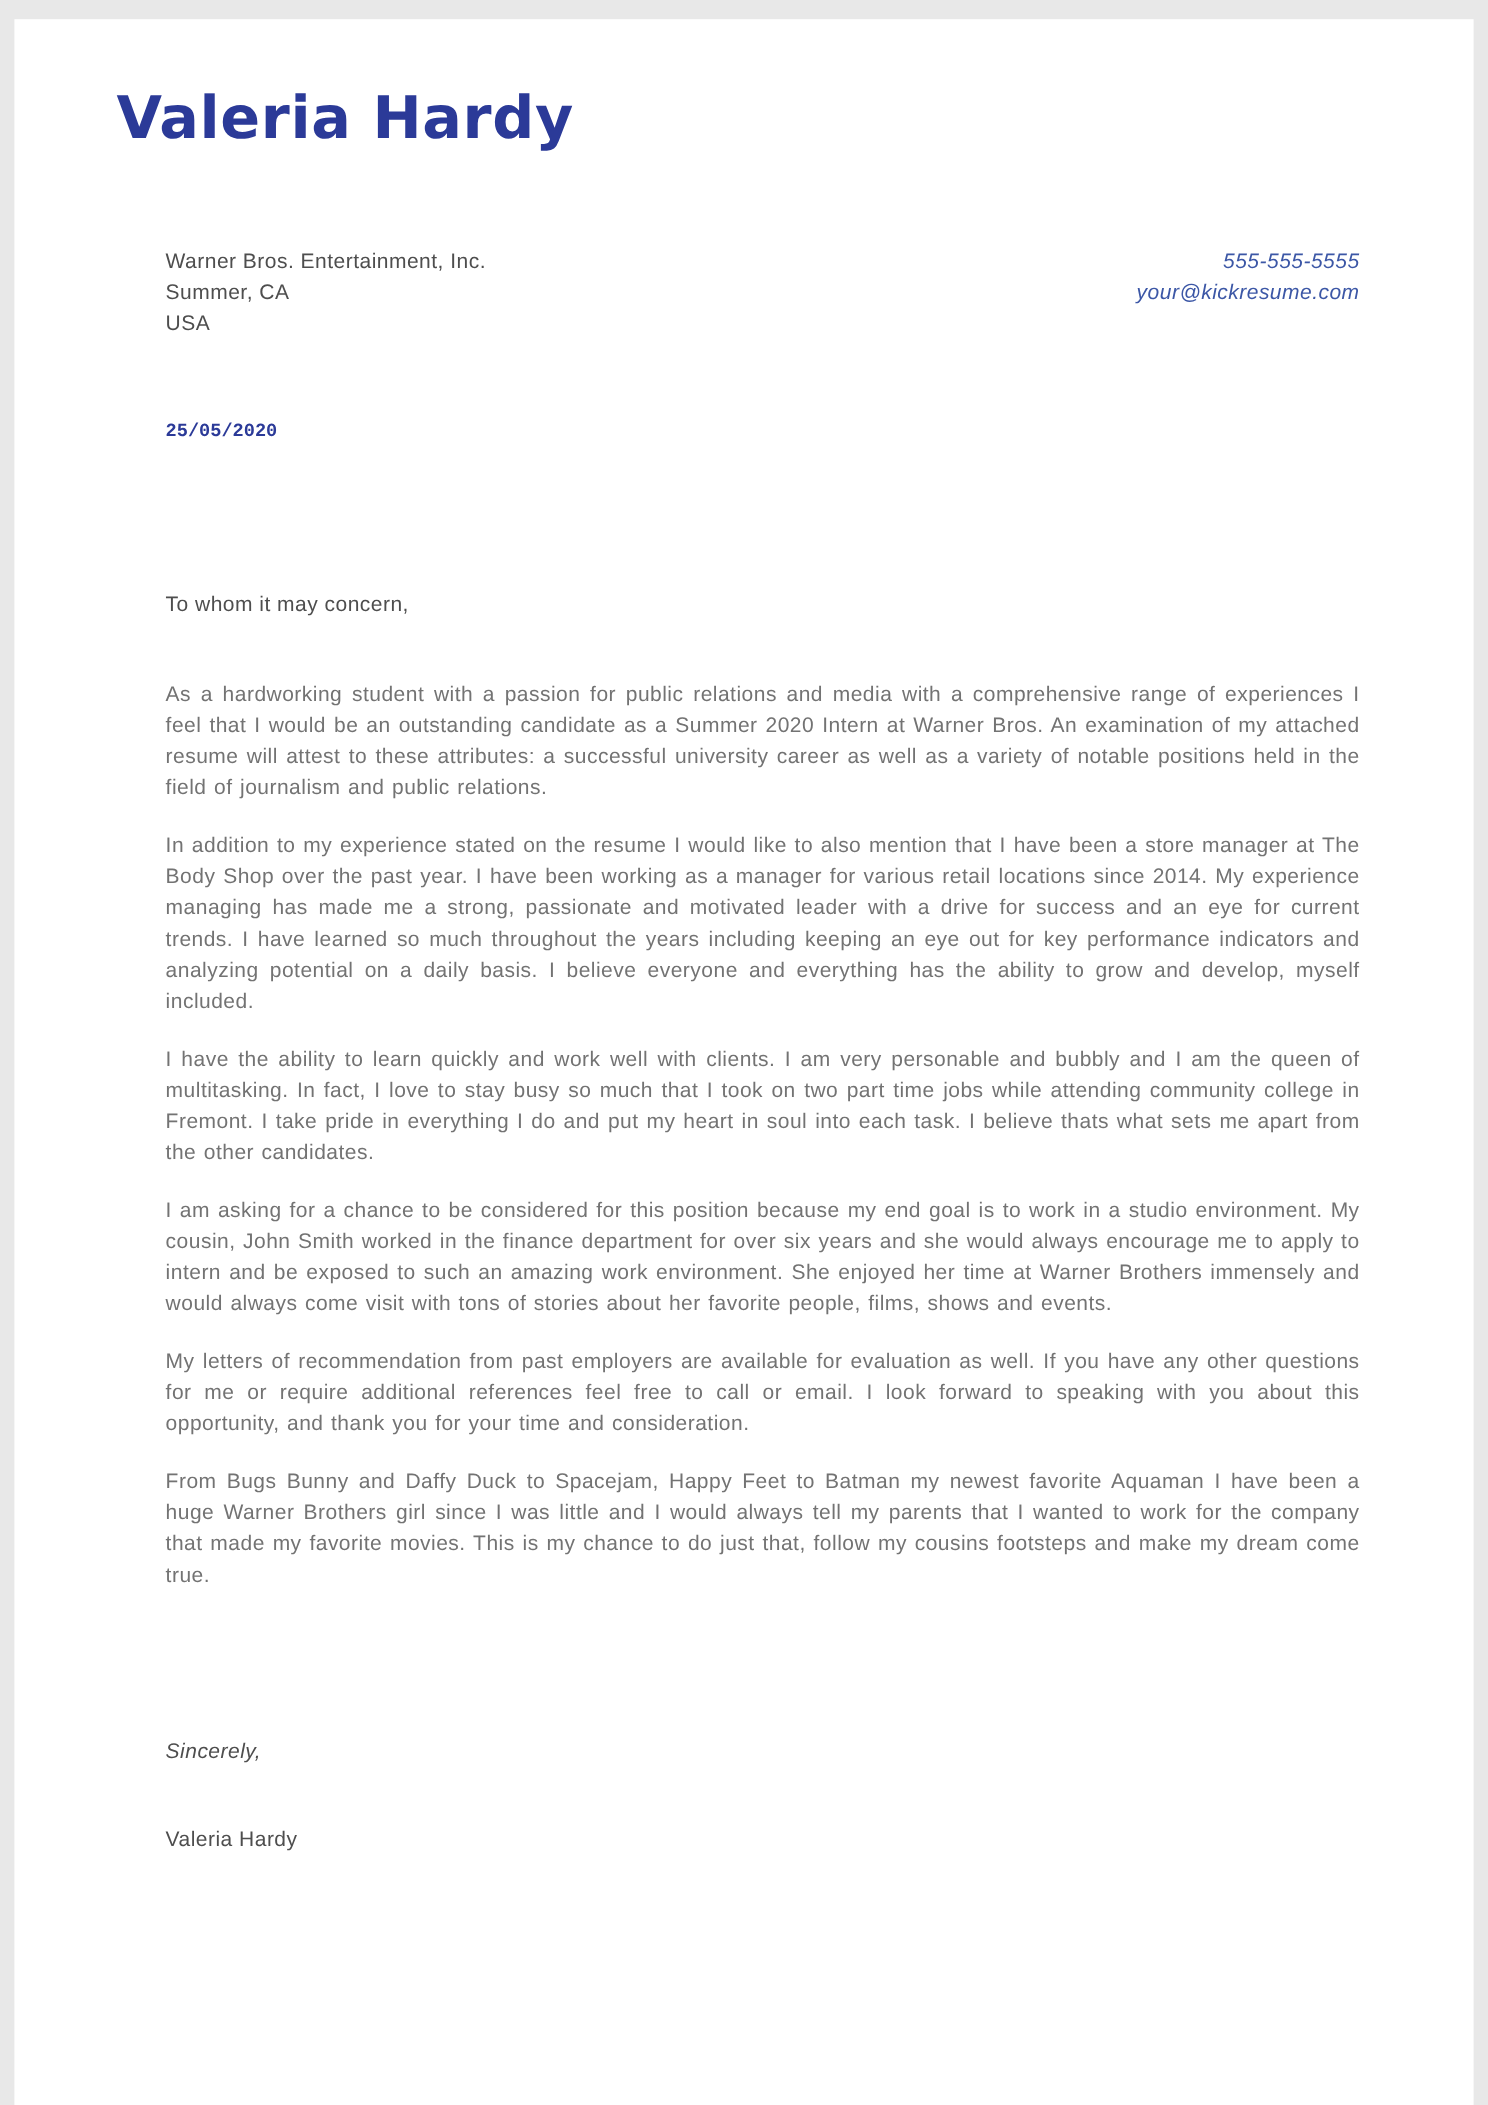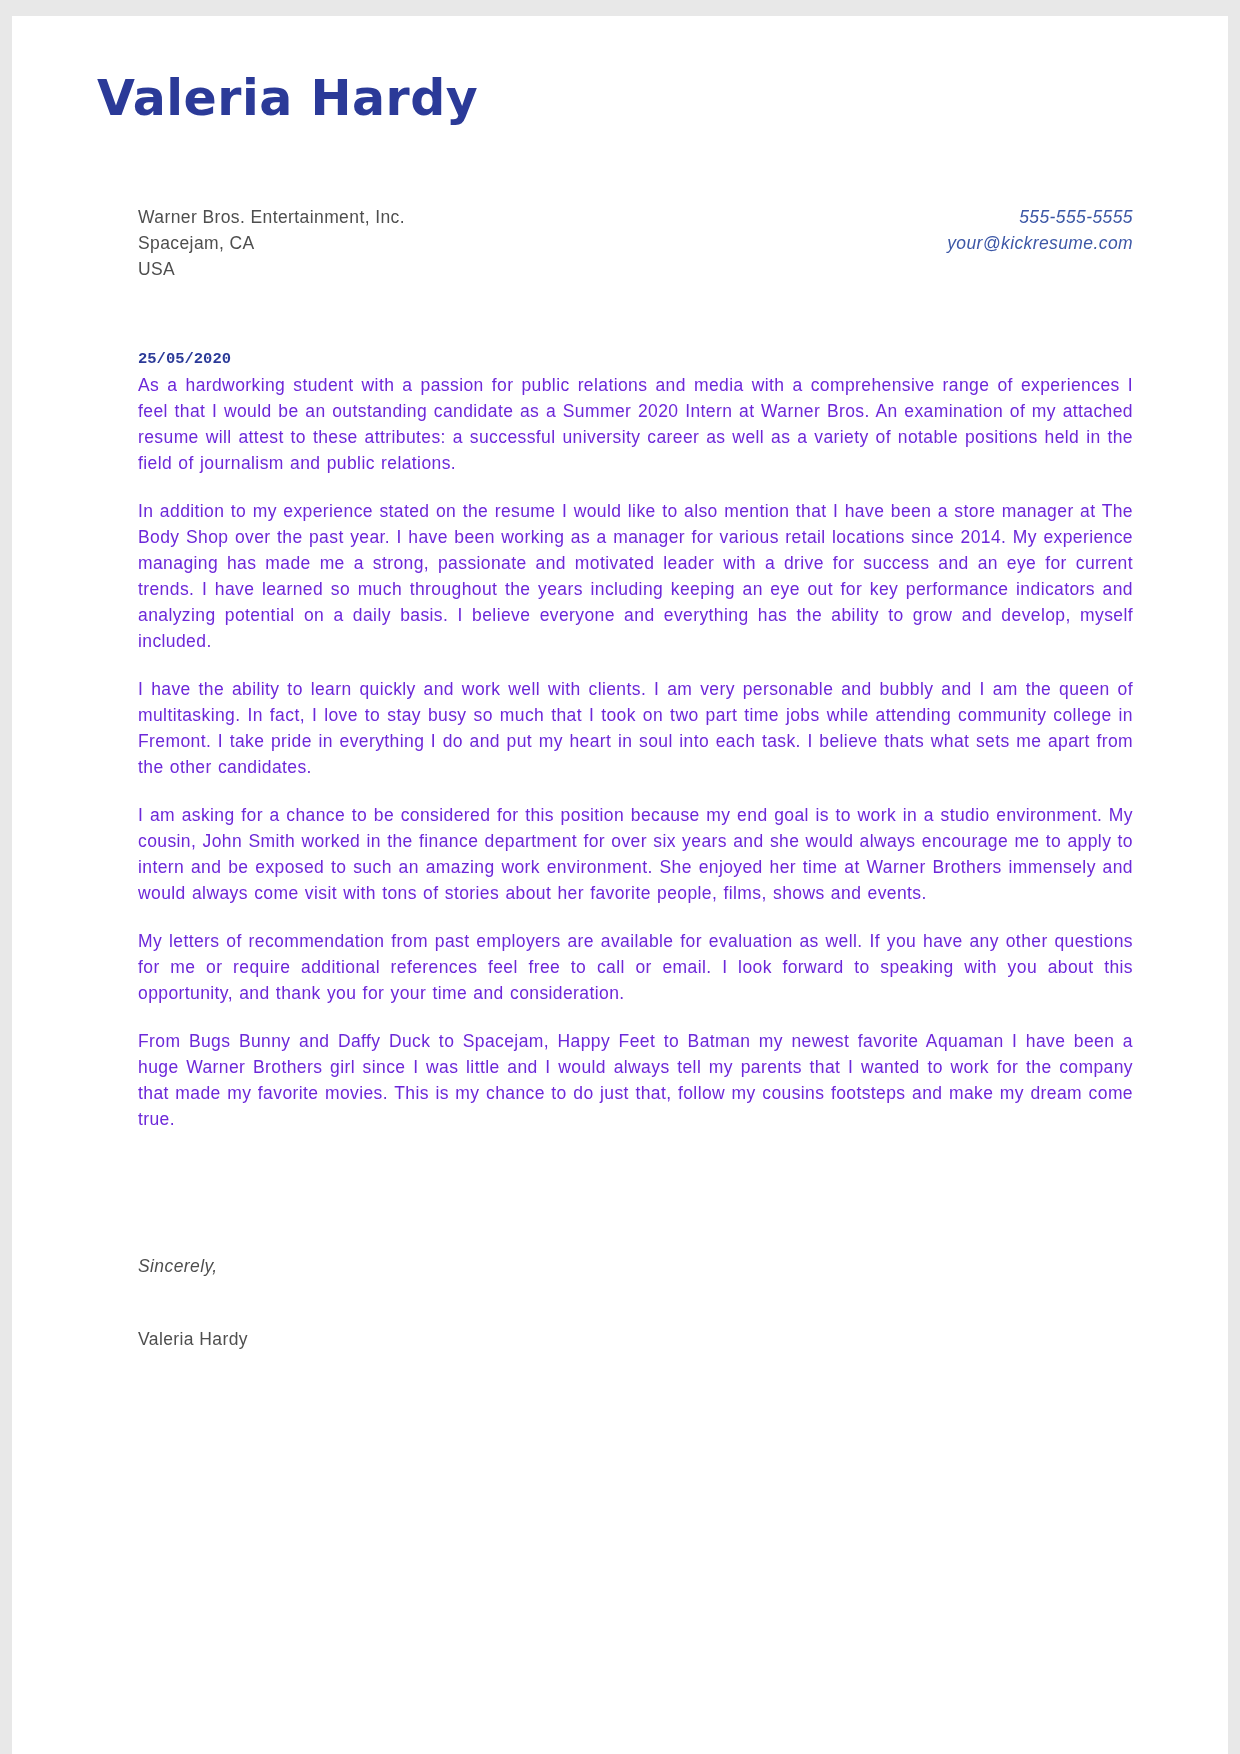--- a/index.html
+++ b/index.html
@@ -72,21 +72,21 @@
     letter-spacing: 0.4px;
     color: #4E4E4E;
   }
   .para {
     margin: 0 95px 22px 126px;
     text-align: justify;
     font-size: 17.5px;
     line-height: 26px;
     letter-spacing: 0.4px;
     word-spacing: 1px;
-    color: #6d28d9;
+    color: #737373;
   }
   .closing {
     margin: 121px 95px 0 126px;
     font-size: 17.5px;
     line-height: 26px;
     letter-spacing: 0.4px;
     color: #4E4E4E;
     font-style: italic;
   }
   .signature {
@@ -100,32 +100,33 @@
 </head>
 <body>
 
 <div class="page">
 
   <h1 class="sender-name">Valeria Hardy</h1>
 
   <div class="addr-row">
     <div class="recipient">
       <div class="recipient-line">Warner Bros. Entertainment, Inc.</div>
-      <div class="recipient-line">Spacejam, CA</div>
+      <div class="recipient-line">Summer, CA</div>
       <div class="recipient-line">USA</div>
     </div>
     <div class="contact">
       <div class="contact-line">555-555-5555</div>
       <div class="contact-line">your@kickresume.com</div>
     </div>
   </div>
 
   <div class="letter-date">25/05/2020</div>
 
 
+  <div class="salutation">To whom it may concern,</div>
 
   <p class="para">As a hardworking student with a passion for public relations and media with a comprehensive range of experiences I feel that I would be an outstanding candidate as a Summer 2020 Intern at Warner Bros. An examination of my attached resume will attest to these attributes: a successful university career as well as a variety of notable positions held in the field of journalism and public relations.</p>
 
   <p class="para">In addition to my experience stated on the resume I would like to also mention that I have been a store manager at The Body Shop over the past year. I have been working as a manager for various retail locations since 2014. My experience managing has made me a strong, passionate and motivated leader with a drive for success and an eye for current trends. I have learned so much throughout the years including keeping an eye out for key performance indicators and analyzing potential on a daily basis. I believe everyone and everything has the ability to grow and develop, myself included.</p>
 
   <p class="para">I have the ability to learn quickly and work well with clients. I am very personable and bubbly and I am the queen of multitasking. In fact, I love to stay busy so much that I took on two part time jobs while attending community college in Fremont. I take pride in everything I do and put my heart in soul into each task. I believe thats what sets me apart from the other candidates.</p>
 
   <p class="para">I am asking for a chance to be considered for this position because my end goal is to work in a studio environment. My cousin, John Smith worked in the finance department for over six years and she would always encourage me to apply to intern and be exposed to such an amazing work environment. She enjoyed her time at Warner Brothers immensely and would always come visit with tons of stories about her favorite people, films, shows and events.</p>
 
   <p class="para">My letters of recommendation from past employers are available for evaluation as well. If you have any other questions for me or require additional references feel free to call or email. I look forward to speaking with you about this opportunity, and thank you for your time and consideration.</p>

